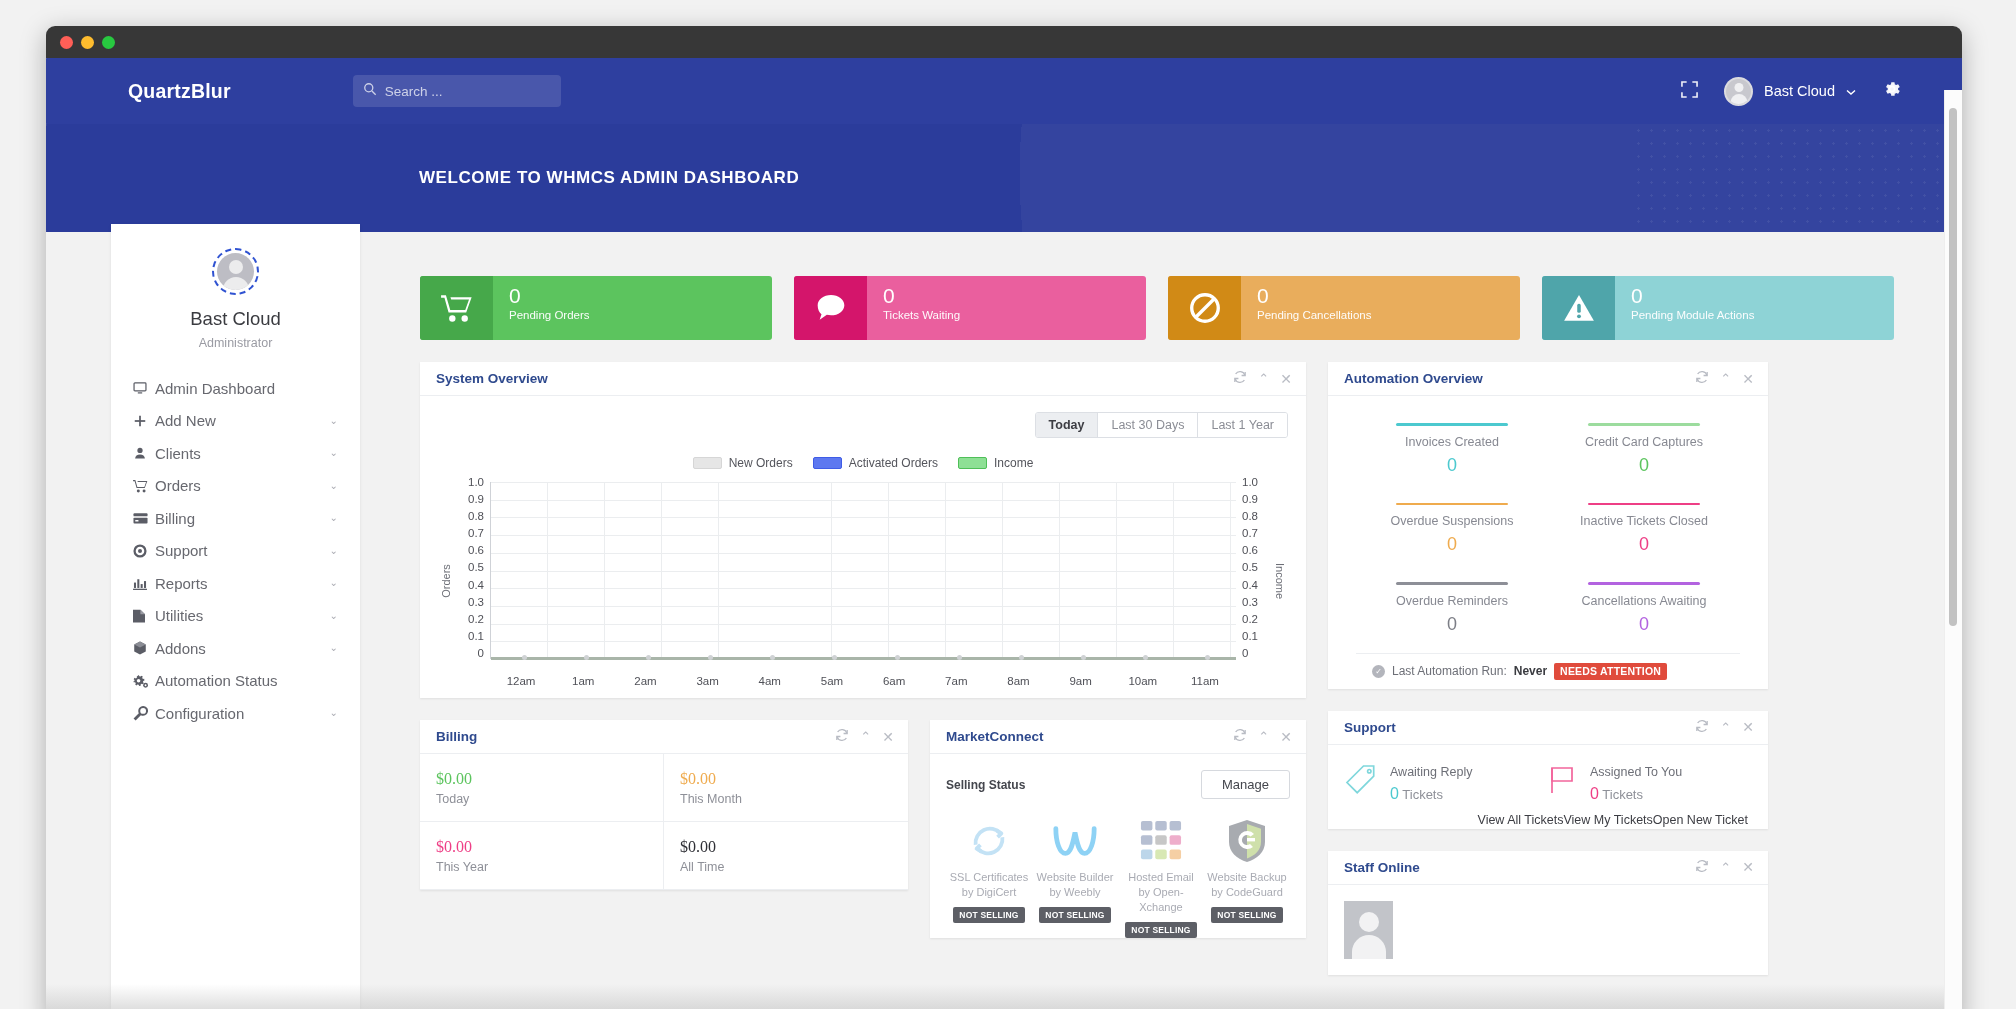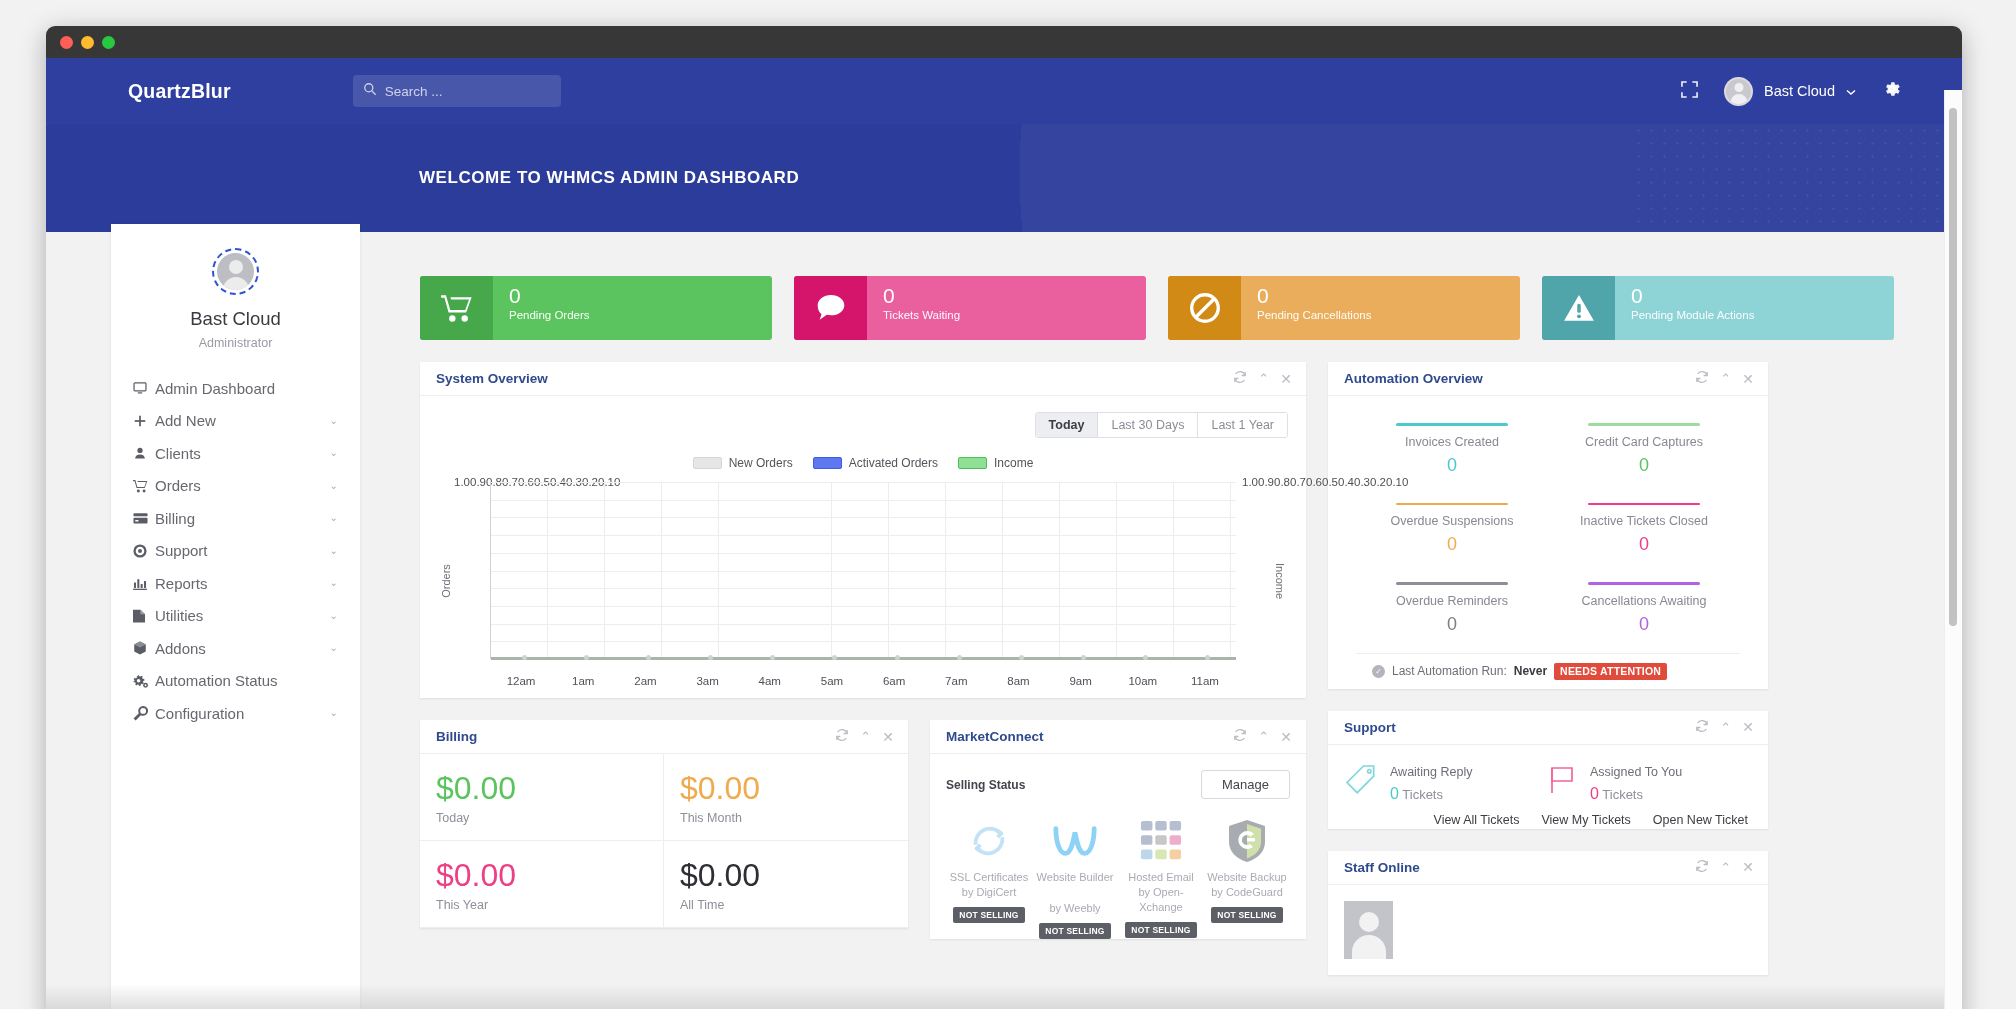--- a/index.html
+++ b/index.html
@@ -250,21 +250,21 @@
   #axis-label-left, #axis-label-right {
     position: absolute; font-size: 11px; color: #6d6f77;
     writing-mode: vertical-rl;
     top: 50%;
   }
   #axis-label-left { left: 2px; transform: translateY(-50%) rotate(180deg); }
   #axis-label-right { right: 2px; transform: translateY(-50%); }
 
   #ytick-left, #ytick-right {
     position: absolute; top: 0; height: 182px; width: 30px;
-    display: flex; flex-direction: row; justify-content: space-between;
+    display: flex; flex-direction: column; justify-content: space-between;
     font-size: 11.5px; color: #4f5057;
   }
   #ytick-left { left: 16px; text-align: right; }
   #ytick-right { right: 16px; text-align: left; }
   #ytick-left div, #ytick-right div { height: 11px; line-height: 11px; }
 
   #plot {
     position: absolute; left: 52px; right: 52px; top: 5px; height: 177px;
     border-left: 1px solid #cfd2d7;
     border-bottom: 1px solid #cfd2d7;
@@ -321,21 +321,21 @@
   #billing-panel { width: 488px; flex: none; }
   #marketconnect-panel { width: 376px; flex: none; }
 
   #billing-grid { display: flex; flex-wrap: wrap; }
   .bill-cell {
     width: 50%; padding: 16px 0 15px 16px;
     border-bottom: 1px solid #eceef1;
   }
   .bill-cell:nth-child(odd) { border-right: 1px solid #eceef1; }
   .bill-cell:nth-child(3), .bill-cell:nth-child(4) { }
-  .bill-value { font-size: 32px; }
+  .bill-value { font-size: 16px; font-family: Liberation Serif, serif; }
   .bill-label { font-size: 12.5px; color: #8e9098; margin-top: 4px; }
 
   #mc-body { padding: 16px 16px 0 16px; }
   #mc-top { display: flex; align-items: center; }
   #mc-heading { font-size: 12px; color: #44464d; font-weight: bold; }
   #mc-manage {
     margin-left: auto; padding: 6px 20px;
     border: 1px solid #d6d9de; border-radius: 3px; background: #fff;
     font-size: 13px; color: #44464d; cursor: pointer;
     font-family: "Liberation Sans", sans-serif;
@@ -352,21 +352,21 @@
 
   
   #support-body { padding: 14px 16px 2px 16px; }
   #support-stats { display: flex; }
   .sup-col { flex: 1; display: flex; align-items: center; gap: 12px; }
   .sup-text { line-height: 1.45; }
   .sup-label { font-size: 12.5px; color: #6d6f77; }
   .sup-count { font-size: 13px; color: #8e9098; }
   .sup-count b { font-size: 16px; font-weight: 400; }
   #support-links {
-    display: flex; justify-content: flex-end; gap: 22px;
+    display: flex; justify-content: flex-end; 
     margin-top: 8px; padding-right: 4px;
   }
   #support-links a { font-size: 12.5px; color: #3c3d43; text-decoration: none; cursor: pointer; }
 
   
   #staff-body { padding: 16px; }
   #staff-avatar {
     width: 49px; height: 58px; background: #c2c4c9; position: relative; overflow: hidden;
   }
   #staff-avatar::before {
@@ -840,21 +840,21 @@
                     <div class="mc-badge">NOT SELLING</div>
                   </div>
 
                   <div class="mc-prod">
                     <div class="mc-logo">
                       <svg width="46" height="38" viewBox="0 0 48 38" fill="none" stroke="#8ed2f5" stroke-width="5" stroke-linecap="round">
                         <path d="M4 6c0 14 4 26 10 26s8-12 10-22c2 10 4 22 10 22s10-12 10-26"></path>
                       </svg>
                     </div>
                     <div class="mc-name">Website Builder</div>
-                    <div class="mc-name" style="margin-top:16px">by Weebly</div>
+                    <div class="mc-name" style="margin-top:0">by Weebly</div>
                     <div class="mc-badge">NOT SELLING</div>
                   </div>
 
                   <div class="mc-prod">
                     <div class="mc-logo">
                       <svg width="42" height="42" viewBox="0 0 44 44">
                         <rect x="1" y="1" width="12" height="10" rx="2" fill="#b6bfd2"></rect>
                         <rect x="16" y="1" width="12" height="10" rx="2" fill="#b6bfd2"></rect>
                         <rect x="31" y="1" width="12" height="10" rx="2" fill="#b6bfd2"></rect>
                         <rect x="1" y="16" width="12" height="10" rx="2" fill="#b6bfd2"></rect>

